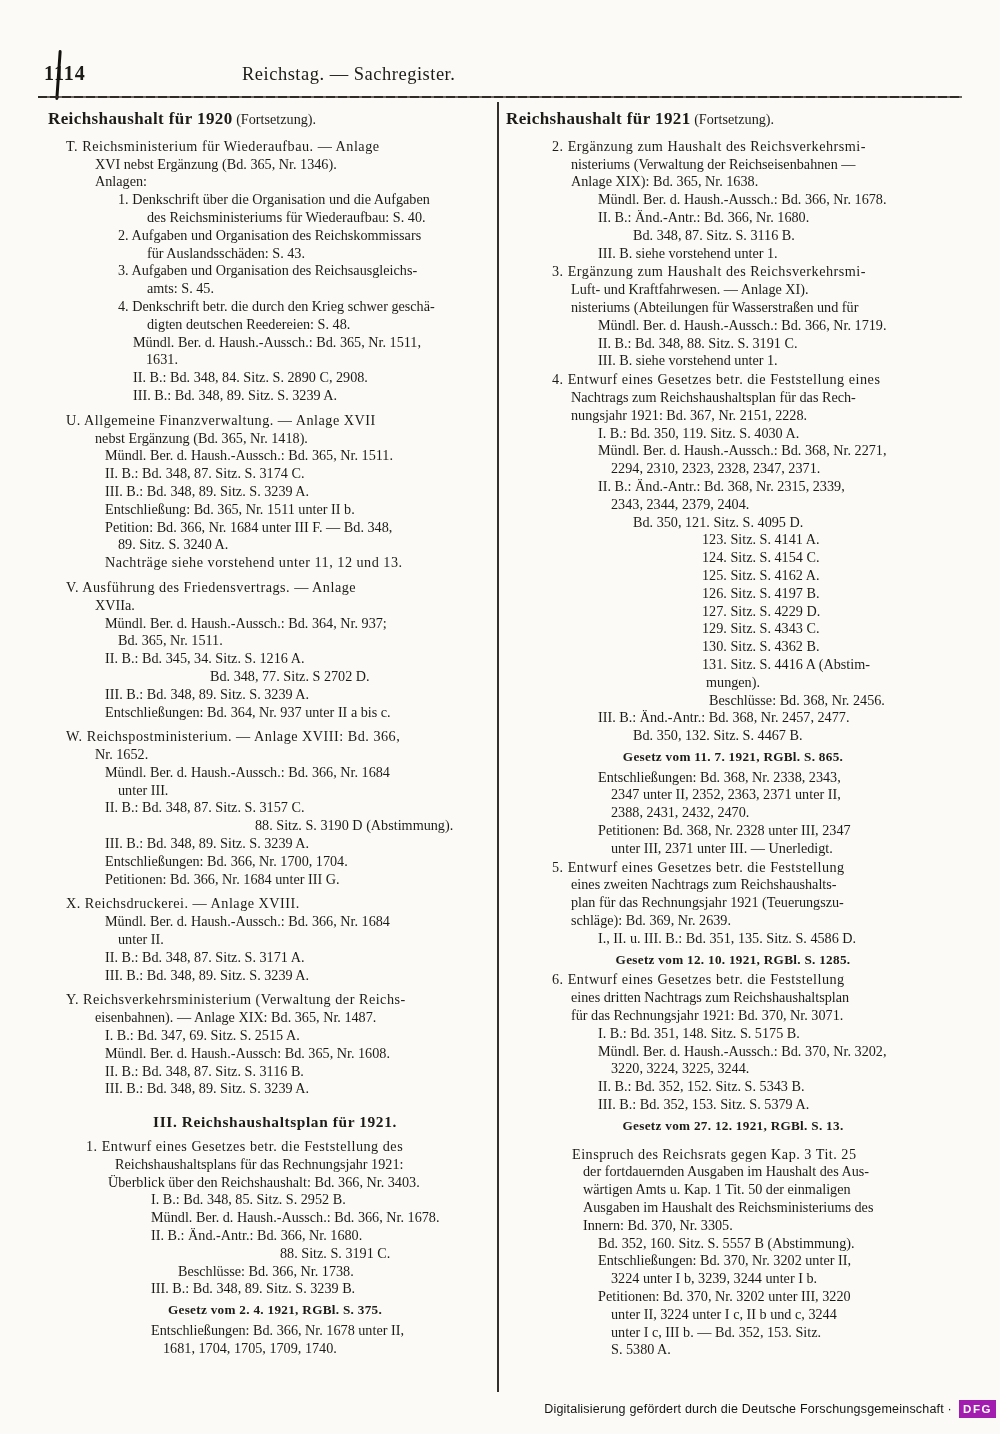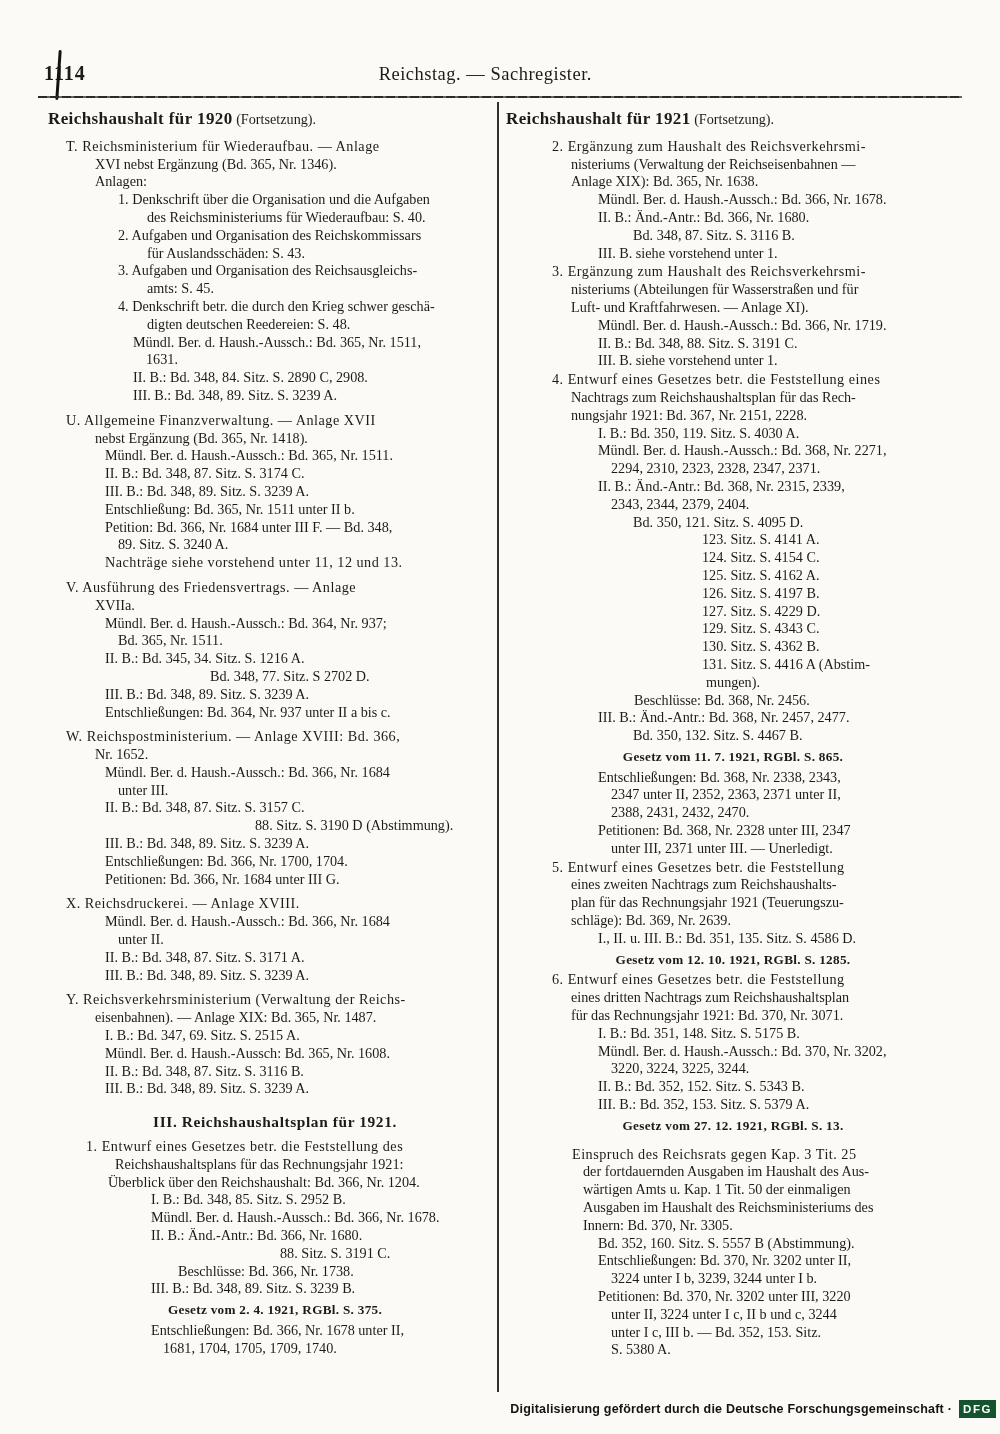--- a/index.html
+++ b/index.html
@@ -14,22 +14,22 @@
   
   .page-number{
     position:absolute;left:44px;top:62px;
     font-size:20px;font-weight:bold;letter-spacing:1px;
   }
   .ink-mark{
     position:absolute;left:57px;top:50px;width:3px;height:50px;
     background:#14120f;transform:rotate(4deg);border-radius:2px;
   }
   .running-title{
-    position:absolute;left:272px;top:64px;width:320px;
-    text-align:right;font-size:18.5px;letter-spacing:0.5px;
+    position:absolute;left:242px;top:64px;width:320px;
+    text-align:left;font-size:18.5px;letter-spacing:0.5px;
   }
   .header-rule{
     position:absolute;left:38px;top:96px;width:924px;height:2px;
     background:repeating-linear-gradient(90deg,#2e2b27 0,#2e2b27 9px,#6b675f 9px,#6b675f 12px);
   }
   .column-divider{
     position:absolute;left:497px;top:102px;width:1.5px;height:1290px;
     background:#33302b;
   }
   
@@ -64,32 +64,32 @@
   .l3bd2{padding-left:232px;}
   .l3besch{padding-left:130px;}
   
   .re1{padding-left:46px;margin-top:1px;}
   .re2{padding-left:65px;}
   .rd1{padding-left:92px;}
   .rd1c{padding-left:105px;}
   .rd2{padding-left:127px;}
   .rs{padding-left:196px;}
   .rsc{padding-left:200px;}
-  .rbesch{padding-left:128px;}
+  .rbesch{padding-left:128px;text-align:center;}
   .rE1{padding-left:66px;}
   .rE2{padding-left:77px;}
   .gz{text-align:center;font-weight:bold;font-size:13.2px;margin:3px 0;letter-spacing:0.3px;}
   .gap{margin-top:11px;}
   
   .footer{
     position:absolute;right:4px;top:1396px;height:26px;
     display:flex;align-items:center;gap:7px;
     font-family:"Liberation Sans","DejaVu Sans",sans-serif;
   }
-  .footer-credit{font-size:12.5px;font-weight:bold;color:#131313;letter-spacing:0.2px;}
+  .footer-credit{font-size:12.5px;font-weight:normal;color:#131313;letter-spacing:0.2px;}
   .dfg-logo{
     width:37px;height:18px;background:#1e3c7b;color:#ffffff;
     display:flex;align-items:center;justify-content:center;
     font-size:11.5px;font-weight:bold;letter-spacing:1.5px;
     font-family:"Liberation Sans",sans-serif;
   }
 </style>
 </head>
 <body>
 
@@ -152,21 +152,21 @@
         <div class="line ld1">III. B.: Bd. 348, 89. Sitz. S. 3239 A.</div>
         <div class="line la1 sp">Y. Reichsverkehrsministerium (Verwaltung der Reichs-</div>
         <div class="line la2">eisenbahnen). — Anlage XIX: Bd. 365, Nr. 1487.</div>
         <div class="line ld1">I. B.: Bd. 347, 69. Sitz. S. 2515 A.</div>
         <div class="line ld1">Mündl. Ber. d. Haush.-Aussch: Bd. 365, Nr. 1608.</div>
         <div class="line ld1">II. B.: Bd. 348, 87. Sitz. S. 3116 B.</div>
         <div class="line ld1">III. B.: Bd. 348, 89. Sitz. S. 3239 A.</div>
         <div class="line l3h">III. Reichshaushaltsplan für 1921.</div>
         <div class="line l3n1 sp">1. Entwurf eines Gesetzes betr. die Feststellung des</div>
         <div class="line l3n2">Reichshaushaltsplans für das Rechnungsjahr 1921:</div>
-        <div class="line l3u">Überblick über den Reichshaushalt: Bd. 366, Nr. 1204.</div>
+        <div class="line l3u">Überblick über den Reichshaushalt: Bd. 366, Nr. 3403.</div>
         <div class="line l3d">I. B.: Bd. 348, 85. Sitz. S. 2952 B.</div>
         <div class="line l3d">Mündl. Ber. d. Haush.-Aussch.: Bd. 366, Nr. 1678.</div>
         <div class="line l3d">II. B.: Änd.-Antr.: Bd. 366, Nr. 1680.</div>
         <div class="line l3bd2">88. Sitz. S. 3191 C.</div>
         <div class="line l3besch">Beschlüsse: Bd. 366, Nr. 1738.</div>
         <div class="line l3d">III. B.: Bd. 348, 89. Sitz. S. 3239 B.</div>
         <div class="line gz">Gesetz vom 2. 4. 1921, RGBl. S. 375.</div>
         <div class="line l3d">Entschließungen: Bd. 366, Nr. 1678 unter II,</div>
         <div class="line l3dc">1681, 1704, 1705, 1709, 1740.</div>
       </div>
@@ -176,22 +176,22 @@
     <div class="line colhead"><span class="b">Reichshaushalt für 1921</span><span> (Fortsetzung).</span></div>
     <div id="col-right-lines">
         <div class="line re1 sp">2. Ergänzung zum Haushalt des Reichsverkehrsmi-</div>
         <div class="line re2">nisteriums (Verwaltung der Reichseisenbahnen —</div>
         <div class="line re2">Anlage XIX): Bd. 365, Nr. 1638.</div>
         <div class="line rd1">Mündl. Ber. d. Haush.-Aussch.: Bd. 366, Nr. 1678.</div>
         <div class="line rd1">II. B.: Änd.-Antr.: Bd. 366, Nr. 1680.</div>
         <div class="line rd2">Bd. 348, 87. Sitz. S. 3116 B.</div>
         <div class="line rd1">III. B. siehe vorstehend unter 1.</div>
         <div class="line re1 sp">3. Ergänzung zum Haushalt des Reichsverkehrsmi-</div>
+        <div class="line re2">Luft- und Kraftfahrwesen. — Anlage XI).</div>
         <div class="line re2">nisteriums (Abteilungen für Wasserstraßen und für</div>
-        <div class="line re2">Luft- und Kraftfahrwesen. — Anlage XI).</div>
         <div class="line rd1">Mündl. Ber. d. Haush.-Aussch.: Bd. 366, Nr. 1719.</div>
         <div class="line rd1">II. B.: Bd. 348, 88. Sitz. S. 3191 C.</div>
         <div class="line rd1">III. B. siehe vorstehend unter 1.</div>
         <div class="line re1 sp">4. Entwurf eines Gesetzes betr. die Feststellung eines</div>
         <div class="line re2">Nachtrags zum Reichshaushaltsplan für das Rech-</div>
         <div class="line re2">nungsjahr 1921: Bd. 367, Nr. 2151, 2228.</div>
         <div class="line rd1">I. B.: Bd. 350, 119. Sitz. S. 4030 A.</div>
         <div class="line rd1">Mündl. Ber. d. Haush.-Aussch.: Bd. 368, Nr. 2271,</div>
         <div class="line rd1c">2294, 2310, 2323, 2328, 2347, 2371.</div>
         <div class="line rd1">II. B.: Änd.-Antr.: Bd. 368, Nr. 2315, 2339,</div>
@@ -240,16 +240,16 @@
         <div class="line rd1c">3224 unter I b, 3239, 3244 unter I b.</div>
         <div class="line rd1">Petitionen: Bd. 370, Nr. 3202 unter III, 3220</div>
         <div class="line rd1c">unter II, 3224 unter I c, II b und c, 3244</div>
         <div class="line rd1c">unter I c, III b. — Bd. 352, 153. Sitz.</div>
         <div class="line rd1c">S. 5380 A.</div>
       </div>
   </div>
 
   <div class="footer">
     <span class="footer-credit">Digitalisierung gefördert durch die Deutsche Forschungsgemeinschaft ·</span>
-    <span class="dfg-logo" style="background: #14532d;">DFG</span>
+    <span class="dfg-logo" style="background: #a21caf;">DFG</span>
   </div>
 
 </div>
 
 </body></html>

